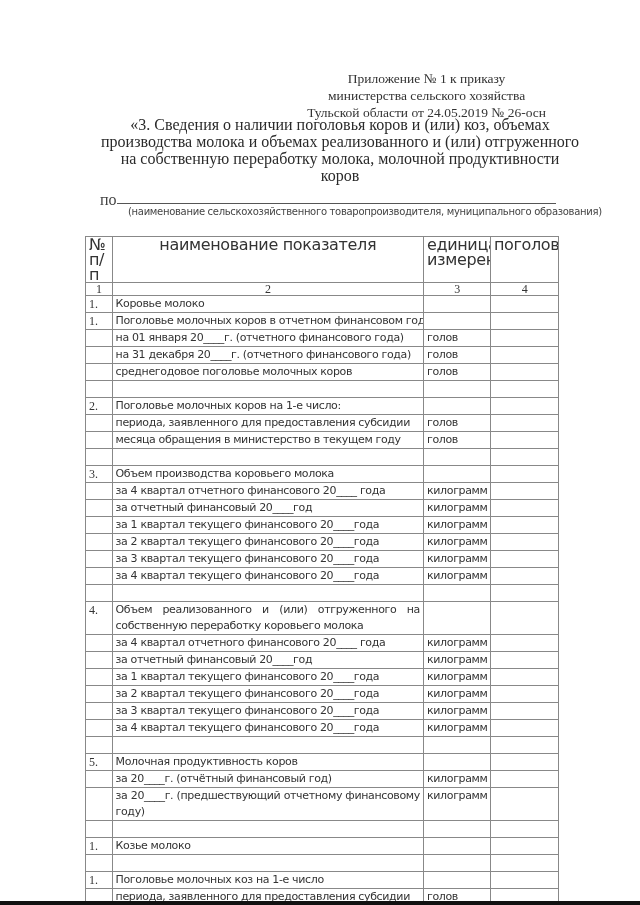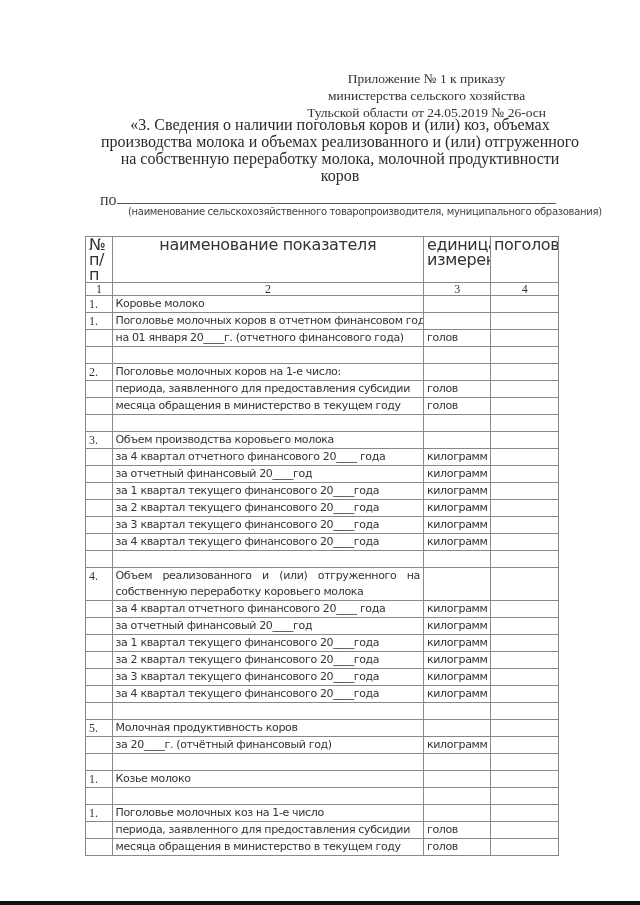--- a/index.html
+++ b/index.html
@@ -75,20 +75,32 @@
         <td>Поголовье молочных коров в отчетном финансовом году</td>
         <td></td>
         <td></td>
       </tr>
       <tr class="item">
         <td class="num"></td>
         <td>на 01 января 20____г. (отчетного финансового года)</td>
         <td>голов</td>
         <td></td>
       </tr>
+      <tr class="item">
+        <td class="num"></td>
+        <td>на 31 декабря 20____г. (отчетного финансового года)</td>
+        <td>голов</td>
+        <td></td>
+      </tr>
+      <tr class="item">
+        <td class="num"></td>
+        <td>среднегодовое поголовье молочных коров</td>
+        <td>голов</td>
+        <td></td>
+      </tr>
       <tr class="empty">
         <td class="num"></td>
         <td></td>
         <td></td>
         <td></td>
       </tr>
       <tr class="item">
         <td class="num">2.</td>
         <td>Поголовье молочных коров на 1-е число:</td>
         <td></td>
@@ -213,20 +225,26 @@
         <td>Молочная продуктивность коров</td>
         <td></td>
         <td></td>
       </tr>
       <tr class="item">
         <td class="num"></td>
         <td>за 20____г. (отчётный финансовый год)</td>
         <td>килограмм</td>
         <td></td>
       </tr>
+      <tr class="wrap">
+        <td class="num"></td>
+        <td class="wrap">за 20____г. (предшествующий отчетному финансовому году)</td>
+        <td>килограмм</td>
+        <td></td>
+      </tr>
       <tr class="empty">
         <td class="num"></td>
         <td></td>
         <td></td>
         <td></td>
       </tr>
       <tr class="section">
         <td class="num">1.</td>
         <td>Козье молоко</td>
         <td></td>

